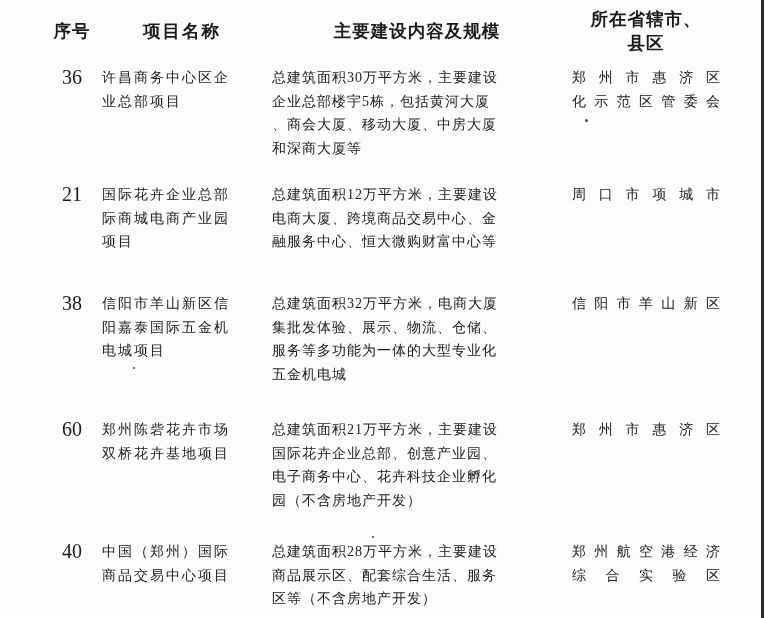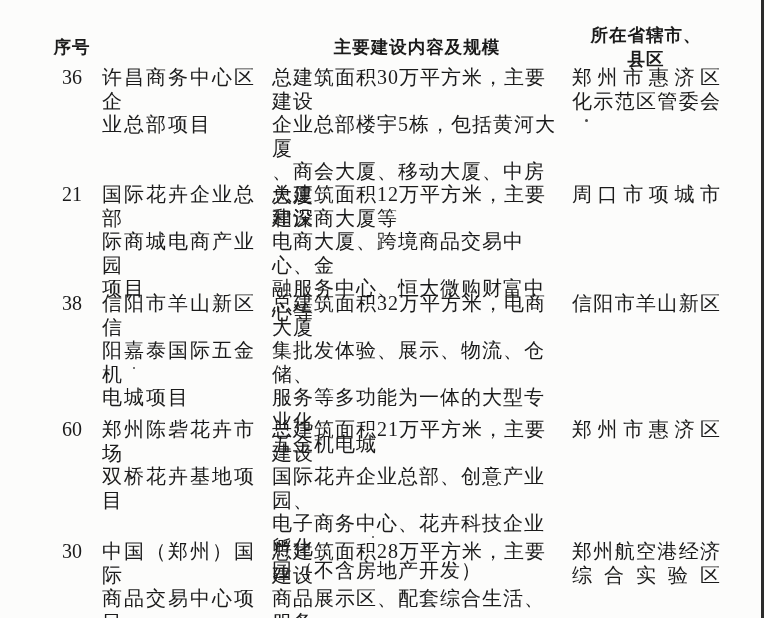--- a/index.html
+++ b/index.html
@@ -9,21 +9,21 @@
     height: 618px;
     background: #fcfcfb;
     overflow: hidden;
     font-family: "Liberation Serif", "DejaVu Serif", serif;
     color: #1b1b1b;
   }
   .row { position: absolute; left: 0; width: 765px; }
   .cell, .num, .hcell {
     position: absolute;
     top: 0;
-    font-size: 20px;
+    font-size: 14px;
     line-height: 23.5px;
     white-space: pre-line;
   }
   .c1 { left: 50px;  width: 44px;  text-align: center; }
   .c2 { left: 102px; width: 160px; letter-spacing: 2px; }
   .c3 { left: 272px; width: 290px; letter-spacing: 1px; }
   .c4 { left: 572px; width: 148px; text-align: justify; text-align-last: justify; }
   .hcell {
     font-family: "Liberation Sans", "DejaVu Sans", sans-serif;
     font-weight: 700;
@@ -42,22 +42,23 @@
     height: 618px;
     background: #2b2b2b;
   }
   .speck { position: absolute; background: #4a4a4a; border-radius: 50%; }
 </style>
 </head>
 <body>
 
 <div class="page">
 
-  <div class="row" style="top: 24px; height: 48px;">
+  <div class="row" style="top: 8px; height: 48px;">
     <div class="hcell hpad c1">序号</div>
+    <div class="hcell hpad c2" style="letter-spacing:2px; text-align-last:center;">项目名称</div>
     <div class="hcell c4" style="text-align:center; text-align-last:center;">所在省辖市、
 县区</div>
     <div class="hcell hpad c3">主要建设内容及规模</div>
   </div>
 
   <div class="row" style="top: 66px;">
     <div class="num c1">36</div>
     <div class="cell c2">许昌商务中心区企
 业总部项目</div>
     <div class="cell c3">总建筑面积30万平方米，主要建设
@@ -96,21 +97,21 @@
     <div class="cell c2">郑州陈砦花卉市场
 双桥花卉基地项目</div>
     <div class="cell c3">总建筑面积21万平方米，主要建设
 国际花卉企业总部、创意产业园、
 电子商务中心、花卉科技企业孵化
 园（不含房地产开发）</div>
     <div class="cell c4">郑州市惠济区</div>
   </div>
 
   <div class="row" style="top: 540px;">
-    <div class="num c1">30</div>
+    <div class="num c1">40</div>
     <div class="cell c2">中国（郑州）国际
 商品交易中心项目</div>
     <div class="cell c3">总建筑面积28万平方米，主要建设
 商品展示区、配套综合生活、服务
 区等（不含房地产开发）</div>
     <div class="cell c4">郑州航空港经济
 综合实验区</div>
   </div>
 
   <div class="edge-line"></div>

